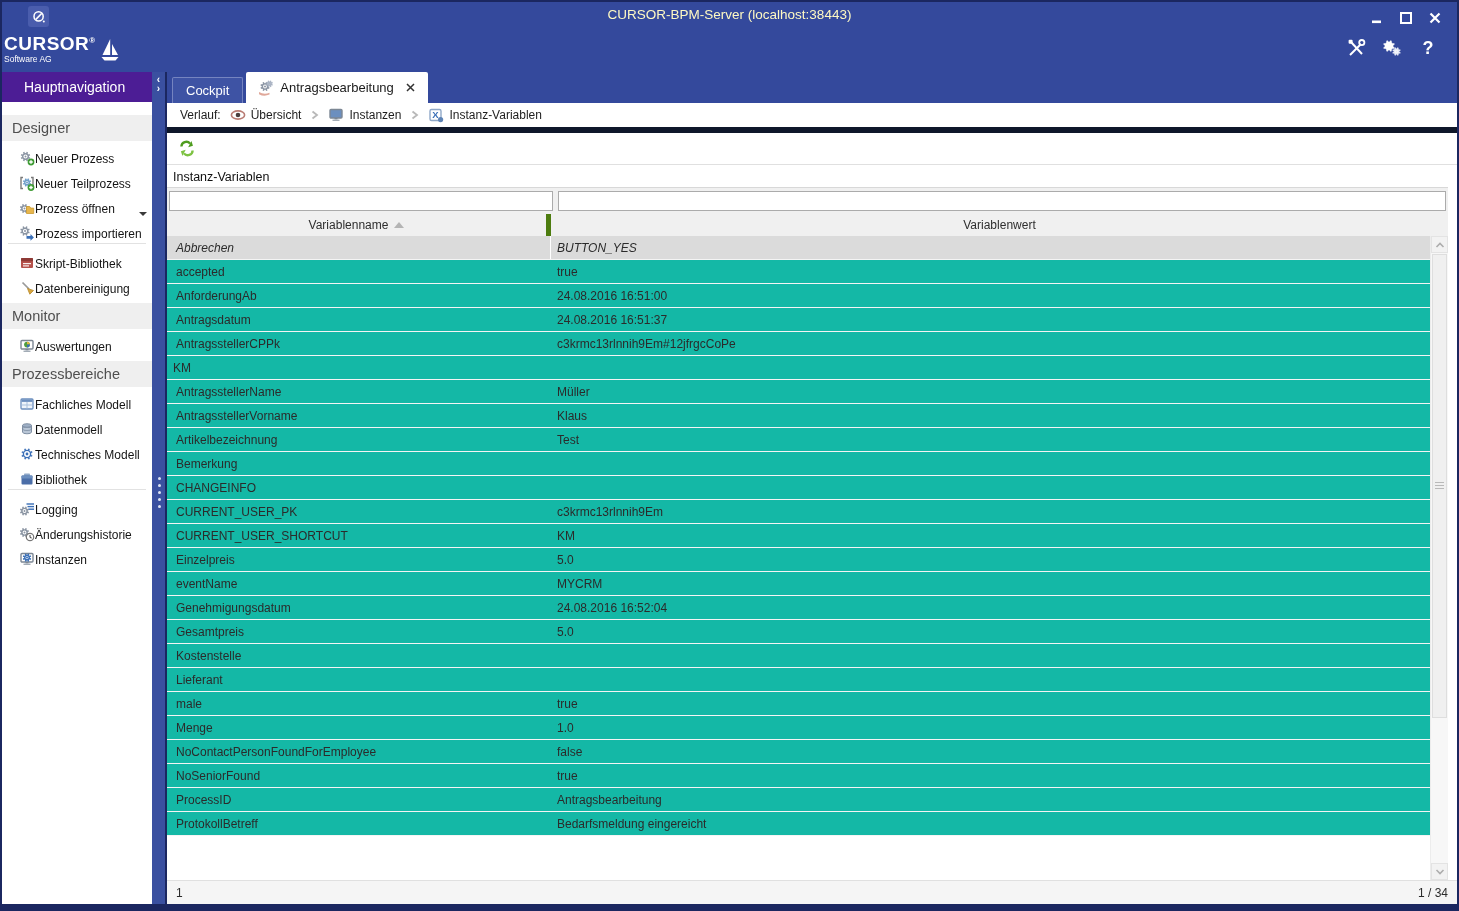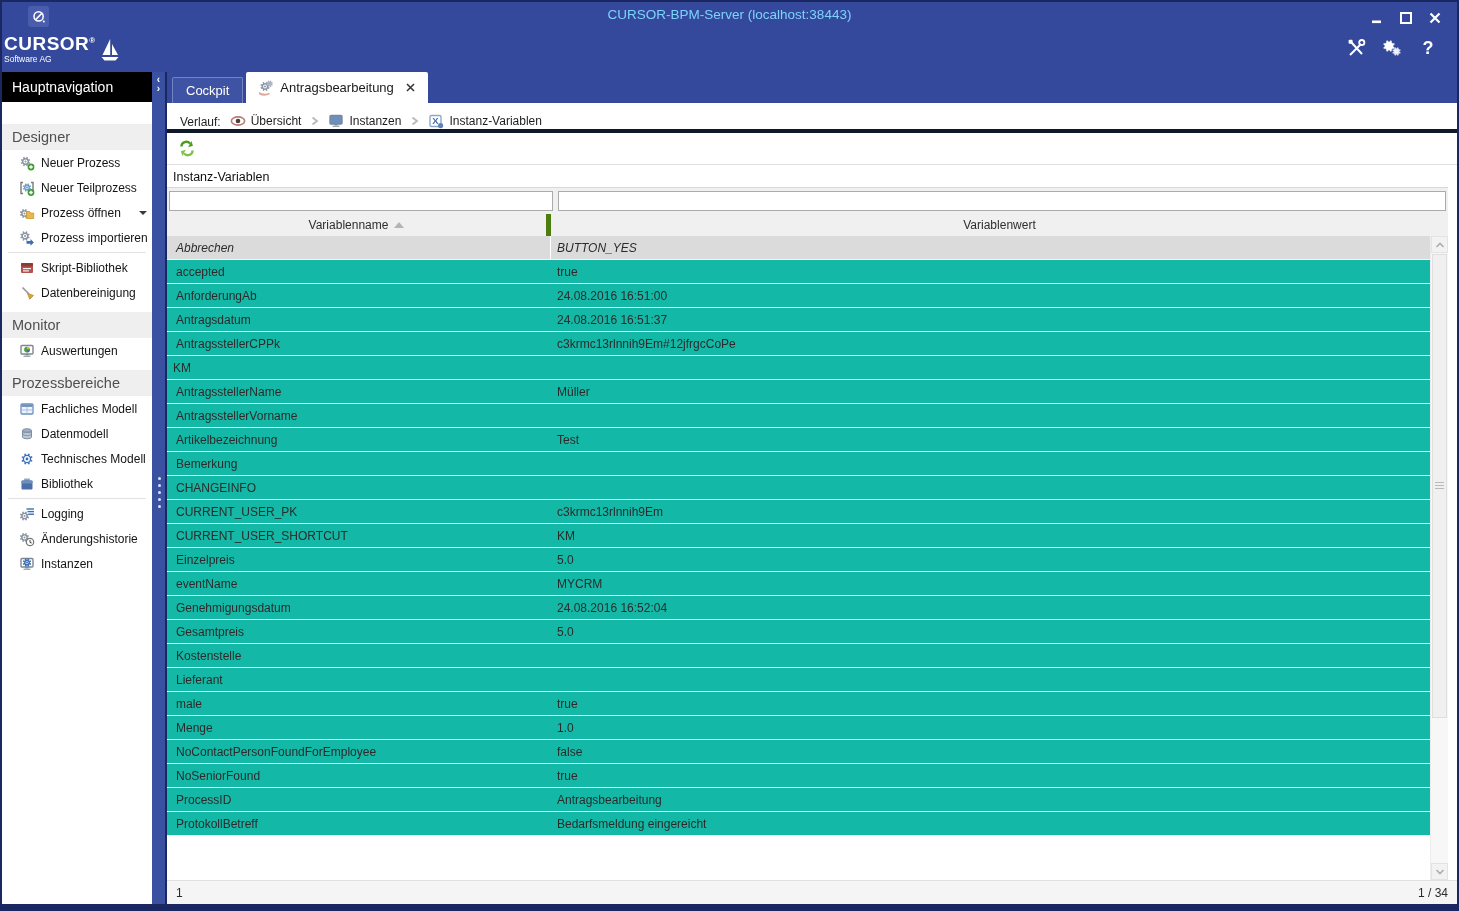--- a/index.html
+++ b/index.html
@@ -6,61 +6,61 @@
   html,body { width:1459px; height:911px; }
   body { font-family:"Liberation Sans","DejaVu Sans",sans-serif; background:#1B2760; }
 
   .window { width:1459px; height:911px; border:2px solid #1B2760; border-bottom-width:7px;
             background:#fff; display:flex; flex-direction:column; overflow:hidden; }
 
   
   .titlebar { height:70px; background:#34499C; position:relative; flex:0 0 auto; }
   .app-icon { position:absolute; left:26px; top:4px; width:21px; height:21px;
               background:#4A5DAD; border-radius:3px; display:flex; align-items:center; justify-content:center; }
-  .win-title { position:absolute; left:0; right:0; top:5px; text-align:center; color:#7dd3fc; font-size:13.5px; }
+  .win-title { position:absolute; left:0; right:0; top:5px; text-align:center; color:#fef9c3; font-size:13.5px; }
   .win-controls { position:absolute; right:12px; top:7px; display:flex; gap:9px; }
   .win-btn { width:20px; height:17px; display:flex; align-items:center; justify-content:center; }
   .logo { position:absolute; left:2px; top:29px; color:#fff; display:flex; align-items:flex-end; gap:4px; }
   .brand { font-size:19px; font-weight:bold; letter-spacing:.5px; line-height:19px; }
   .brand sup { font-size:8px; }
   .logo-sub { font-size:8.5px; margin-top:1px; }
   .top-tools { position:absolute; right:18px; top:35px; display:flex; gap:14px; align-items:center; }
   .tool-btn { width:22px; height:22px; display:flex; align-items:center; justify-content:center; }
   .help-glyph { color:#fff; font-size:18px; font-weight:bold; }
 
   
   .main { flex:1; display:flex; min-height:0; background:#fff; }
 
   
   .sidebar { width:150px; flex:0 0 150px; background:#fff; overflow:hidden; }
-  .sidebar-header { height:30px; line-height:30px; background:#000000; color:#fff; font-size:14px; padding-left:10px; }
+  .sidebar-header { height:30px; line-height:30px; background:#4c1d95; color:#fff; font-size:14px; padding-left:22px; }
   .section-title { height:26px; line-height:26px; background:#EFEFEF; color:#4F4F4F; font-size:14.5px; padding-left:10px; margin-top:7px; }
-  .section-title.first { margin-top:22px; }
-  .side-item { height:25px; display:flex; align-items:center; gap:6px; padding-left:17px; font-size:12px; color:#141414; position:relative; cursor:default; white-space:nowrap; }
+  .section-title.first { margin-top:13px; }
+  .side-item { height:25px; display:flex; align-items:flex-end; padding-left:17px; font-size:12px; color:#141414; position:relative; cursor:default; white-space:nowrap; }
   .side-item .icon16 { flex:0 0 16px; }
   .side-caret { position:absolute; right:5px; width:0; height:0; border-left:4px solid transparent; border-right:4px solid transparent; border-top:4px solid #3a3a3a; }
   .side-sep { height:1px; background:#E2E2E2; margin:2px 6px; }
 
   
   .splitter { width:13px; flex:0 0 13px; background:#3A50A0; position:relative; }
   .splitter-arrows { position:absolute; top:3px; left:0; right:0; display:flex; flex-direction:column; align-items:center; color:#fff; font-size:10px; line-height:9px; font-weight:bold; }
   .splitter-grip { position:absolute; top:405px; left:50%; margin-left:-1px; display:flex; flex-direction:column; gap:4px; }
   .splitter-grip i { width:3px; height:3px; border-radius:50%; background:#DDE3F2; }
 
   
   .content { flex:1; display:flex; flex-direction:column; min-width:0; border-left:2px solid #1B2760; background:#fff; }
 
   .tabstrip { height:31px; flex:0 0 31px; background:#34499C; display:flex; align-items:flex-end; padding-left:5px; gap:3px; }
   .tab { display:flex; align-items:center; font-size:13px; padding:0 13px; white-space:nowrap; }
   .tab.inactive { height:26px; background:#3E53A4; color:#fff; border:1px solid #7584C0; border-bottom:none; border-radius:2px 2px 0 0; }
   .tab.active { height:31px; background:#fff; color:#1A1A1A; gap:7px; border-radius:2px 2px 0 0; padding:0 11px; }
   .tab-close { display:flex; align-items:center; justify-content:center; width:12px; height:12px; margin-left:4px; }
 
-  .breadcrumb-bar { height:30px; flex:0 0 30px; display:flex; align-items:flex-end; gap:9px; padding-left:13px;
-                    font-size:12px; color:#1E1E1E; border-bottom:4px solid #0f172a; background:#fff; }
+  .breadcrumb-bar { height:30px; flex:0 0 30px; display:flex; align-items:center; gap:9px; padding-left:13px;
+                    font-size:12px; color:#1E1E1E; border-bottom:6px solid #0f172a; background:#fff; }
   .crumb { display:flex; align-items:center; gap:5px; }
   .crumb-sep { display:flex; align-items:center; margin:0 4px; }
 
   .toolbar { height:32px; flex:0 0 32px; display:flex; align-items:center; padding-left:9px; border-bottom:1px solid #E0E0E0; background:#fff; }
   .refresh-btn { width:22px; height:22px; display:flex; align-items:center; justify-content:center; }
 
   .table-title { height:22px; line-height:24px; font-size:12.5px; color:#101010; padding-left:6px; background:#fff; }
 
   .grid { flex:1; display:flex; flex-direction:column; min-height:0; border-top:1px solid #D8D8D8; margin-right:9px; }
   .cols { display:grid; grid-template-columns:384px 1fr; }
@@ -578,20 +578,21 @@
               </div>
               <div class="row cols">
                 <div class="cell-value">KM</div>
               </div>
               <div class="row cols">
                 <div class="cell-name">AntragsstellerName</div>
                 <div class="cell-value">Müller</div>
               </div>
               <div class="row cols">
                 <div class="cell-name">AntragsstellerVorname</div>
+                <div class="cell-value">Klaus</div>
               </div>
               <div class="row cols">
                 <div class="cell-name">Artikelbezeichnung</div>
                 <div class="cell-value">Test</div>
               </div>
               <div class="row cols">
                 <div class="cell-name">Bemerkung</div>
                 <div class="cell-value"></div>
               </div>
               <div class="row cols">

